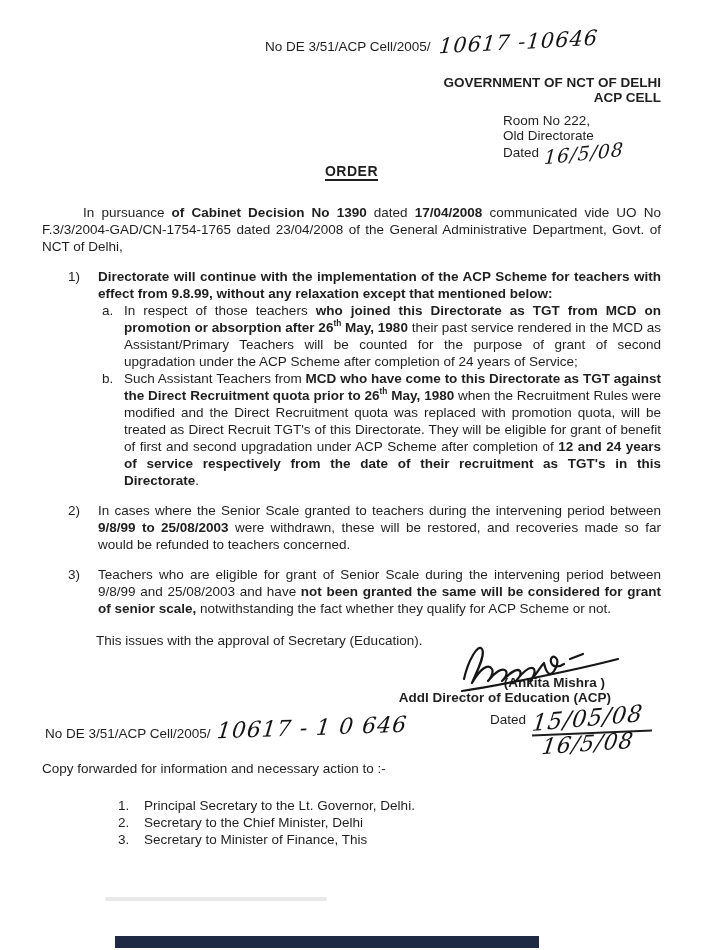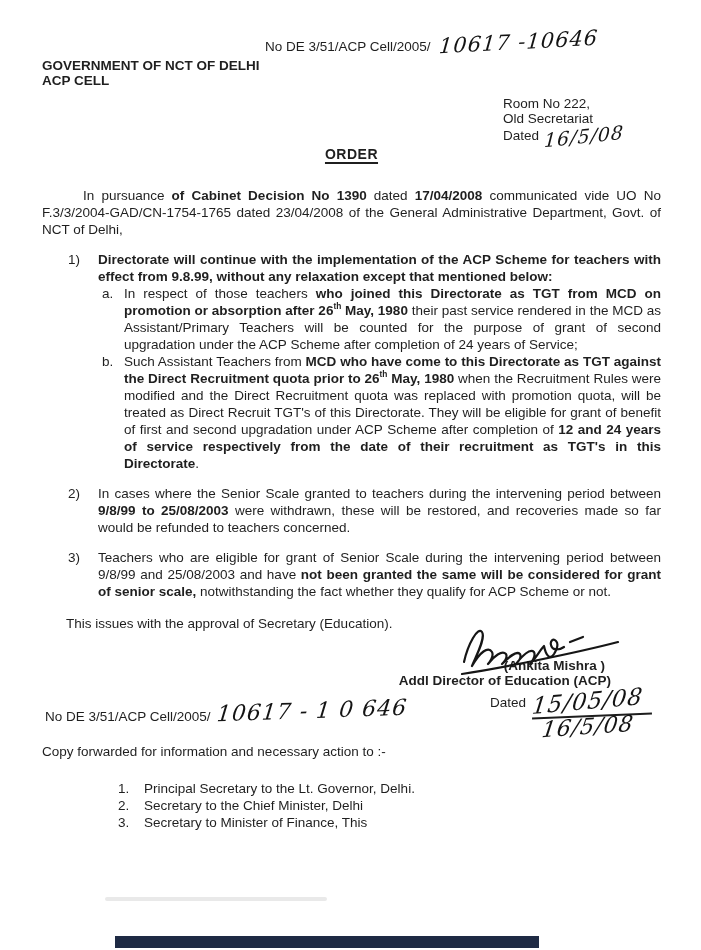--- a/index.html
+++ b/index.html
@@ -16,42 +16,42 @@
   p { margin:0; }
   .j { text-align:justify; }
 
   
   .ref-line { margin-left:223px; line-height:20px; white-space:nowrap; }
   .hw {
     font-family:"DejaVu Serif", serif; font-style:italic; color:#141414;
     display:inline-block; letter-spacing:1px;
   }
   .hw-ref-top { font-size:21px; transform:rotate(-3deg) skewX(-8deg); margin-left:8px; position:relative; top:-2px; }
-  .org { text-align:left; font-weight:700; line-height:14.5px; margin-top:2px; }
+  .org { text-align:right; font-weight:700; line-height:14.5px; margin-top:19px; }
   .addr { width:158px; margin:9px 0 0 auto; line-height:14.5px; }
   .addr .dated-row { white-space:nowrap; }
   .hw-date-top { font-size:19px; transform:rotate(-6deg) skewX(-10deg); margin-left:5px; position:relative; top:3px; }
 
   .order-title {
     text-align:center; font-weight:700; font-size:14px; letter-spacing:0.5px;
     text-decoration:underline; text-underline-offset:3px; text-decoration-thickness:1.5px;
     margin-top:2px;
   }
 
   .intro { margin-top:24px; text-indent:41px; }
 
   
   .olist { margin-top:13px; padding-left:26px; }
   .olist > .li + .li { margin-top:13px; }
   .li { display:grid; grid-template-columns:30px 1fr; }
   .li > .marker { font-weight:inherit; }
   .sublist { padding-left:4px; }
   .sublist .li { grid-template-columns:22px 1fr; }
 
-  .approval { margin-top:15px; margin-left:24px; }
+  .approval { margin-top:15px; margin-left:54px; }
 
   
   .sig-block { position:relative; margin-top:26px; text-align:right; padding-right:50px; font-weight:700; line-height:15.5px; }
   .sig-name { padding-right:6px; }
   .signature-svg { position:absolute; right:35px; top:-42px; width:200px; height:72px; pointer-events:none; }
   .signature-svg path { fill:none; stroke:#161616; stroke-width:2.2; stroke-linecap:round; stroke-linejoin:round; }
 
   
   .footer-ref-row { position:relative; margin-top:16px; height:26px; margin-left:3px; white-space:nowrap; }
   .hw-ref-bottom { font-size:22px; transform:rotate(-2deg) skewX(-8deg); margin-left:6px; position:relative; top:-3px; }
@@ -79,21 +79,21 @@
       <span>No DE 3/51/ACP Cell/2005/</span><span class="hw hw-ref-top">10617 -10646</span>
     </div>
 
     <div class="org">
       <div>GOVERNMENT OF NCT OF DELHI</div>
       <div>ACP CELL</div>
     </div>
 
     <div class="addr">
       <div>Room No 222,</div>
-      <div>Old Secretariat</div>
+      <div>Old Directorate</div>
       <div class="dated-row">
         <span>Dated</span><span class="hw hw-date-top">16/5/08</span>
       </div>
     </div>
 
     <div class="order-title">ORDER</div>
 
     <p class="intro j"><span>In pursuance </span><span class="b">of Cabinet Decision No 1390</span><span> dated </span><span class="b">17/04/2008</span><span> communicated vide UO No  F.3/3/2004-GAD/CN-1754-1765 dated 23/04/2008 of the General Administrative Department, Govt. of NCT of Delhi,</span></p>
 
     <div class="olist">

